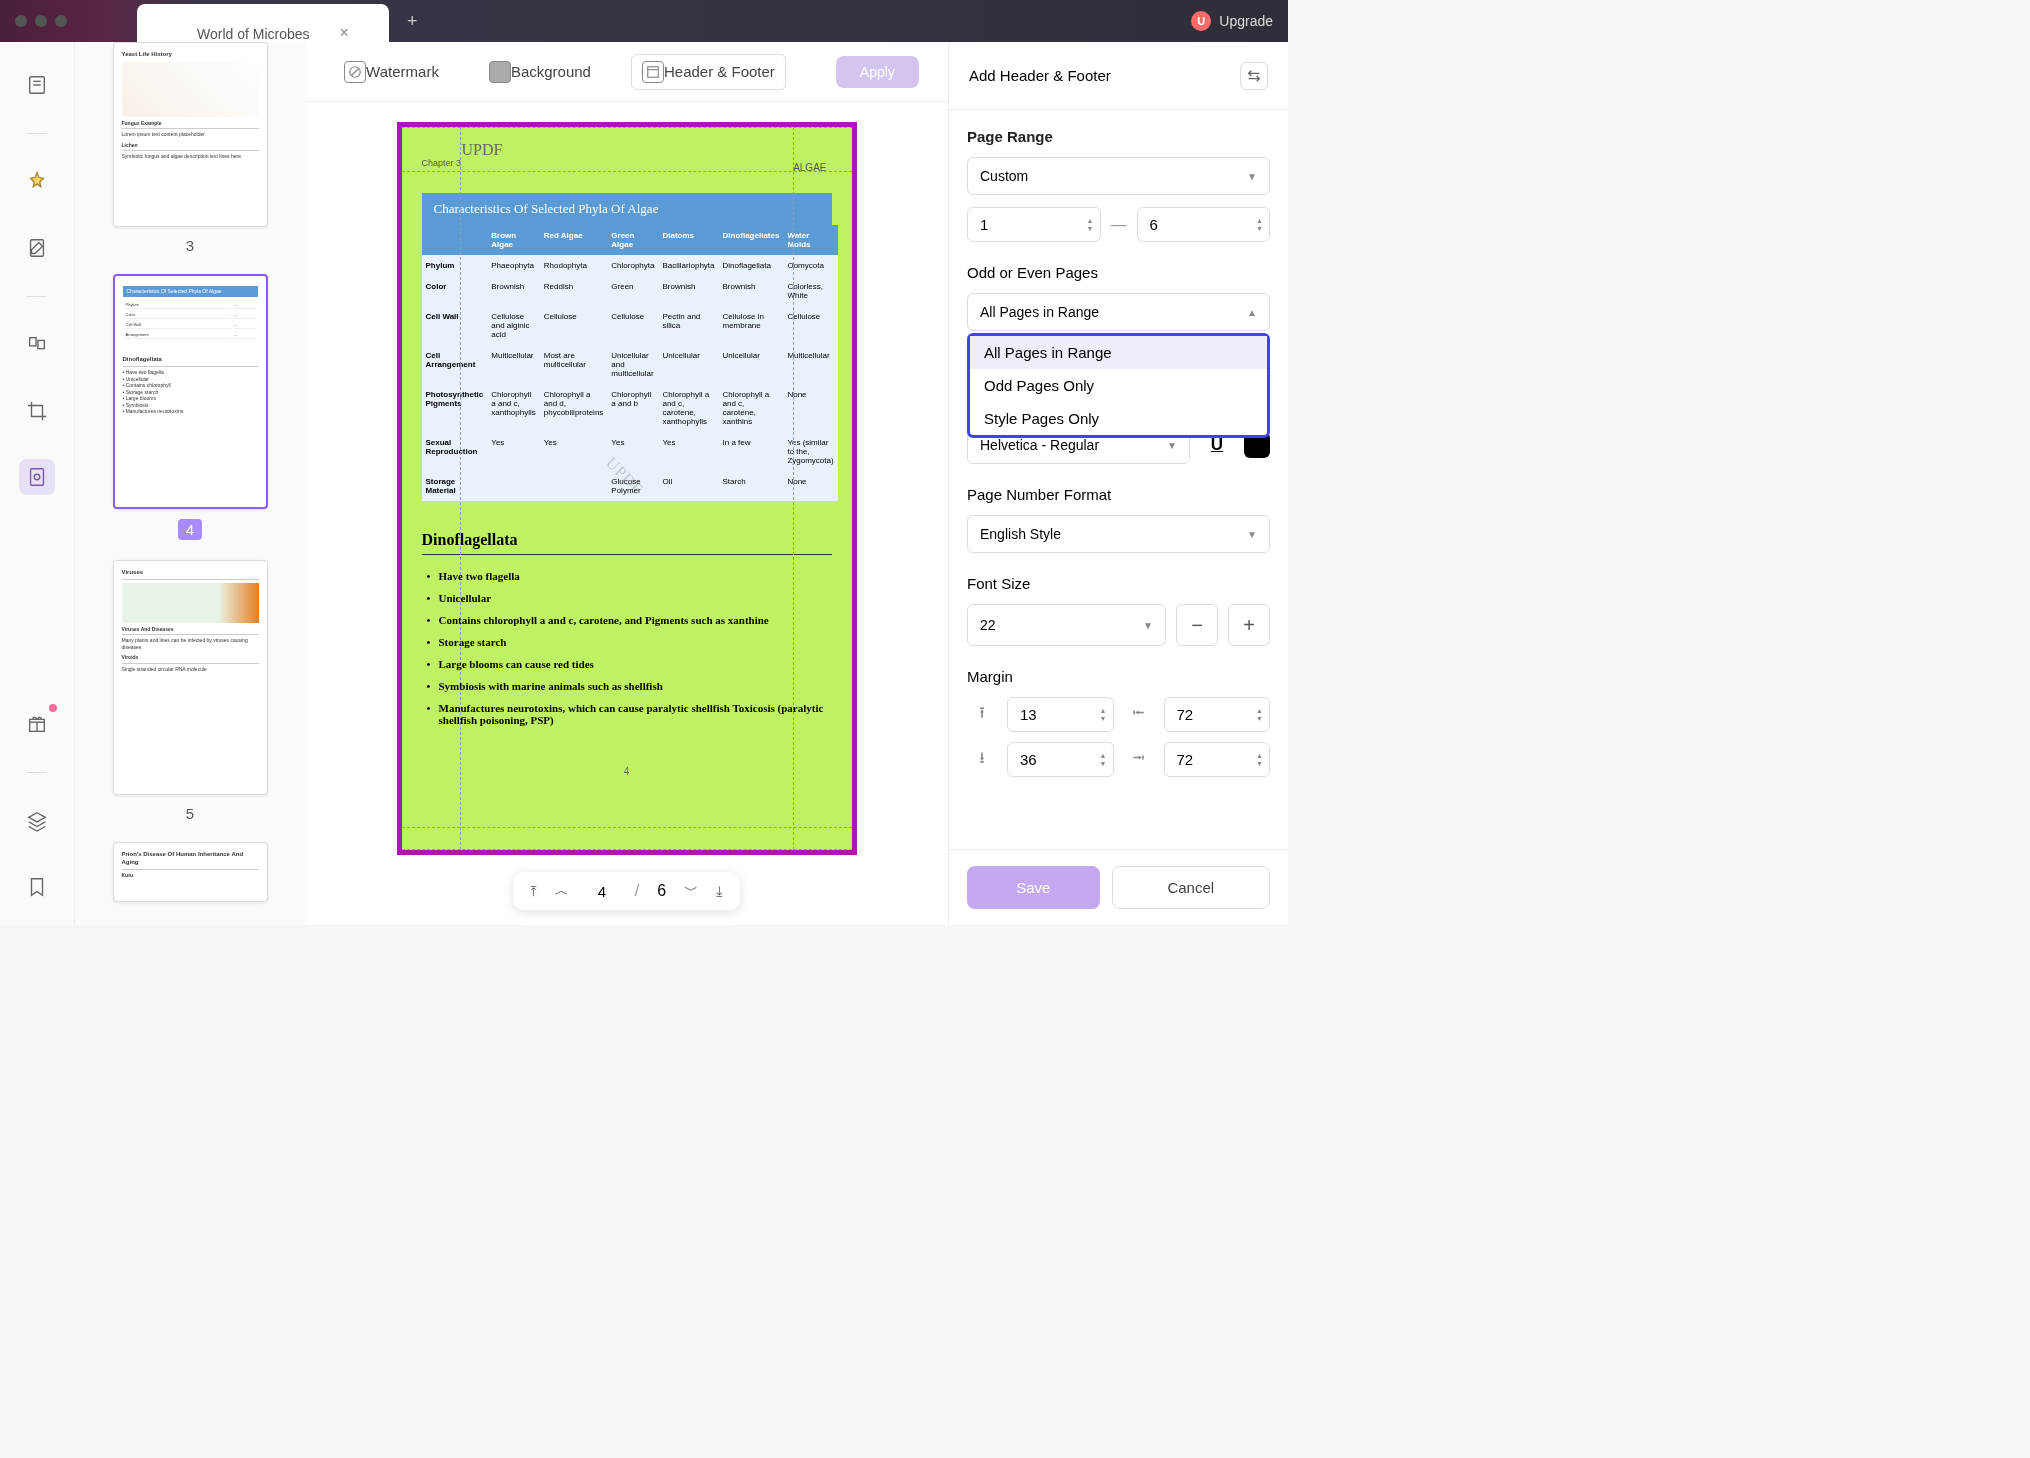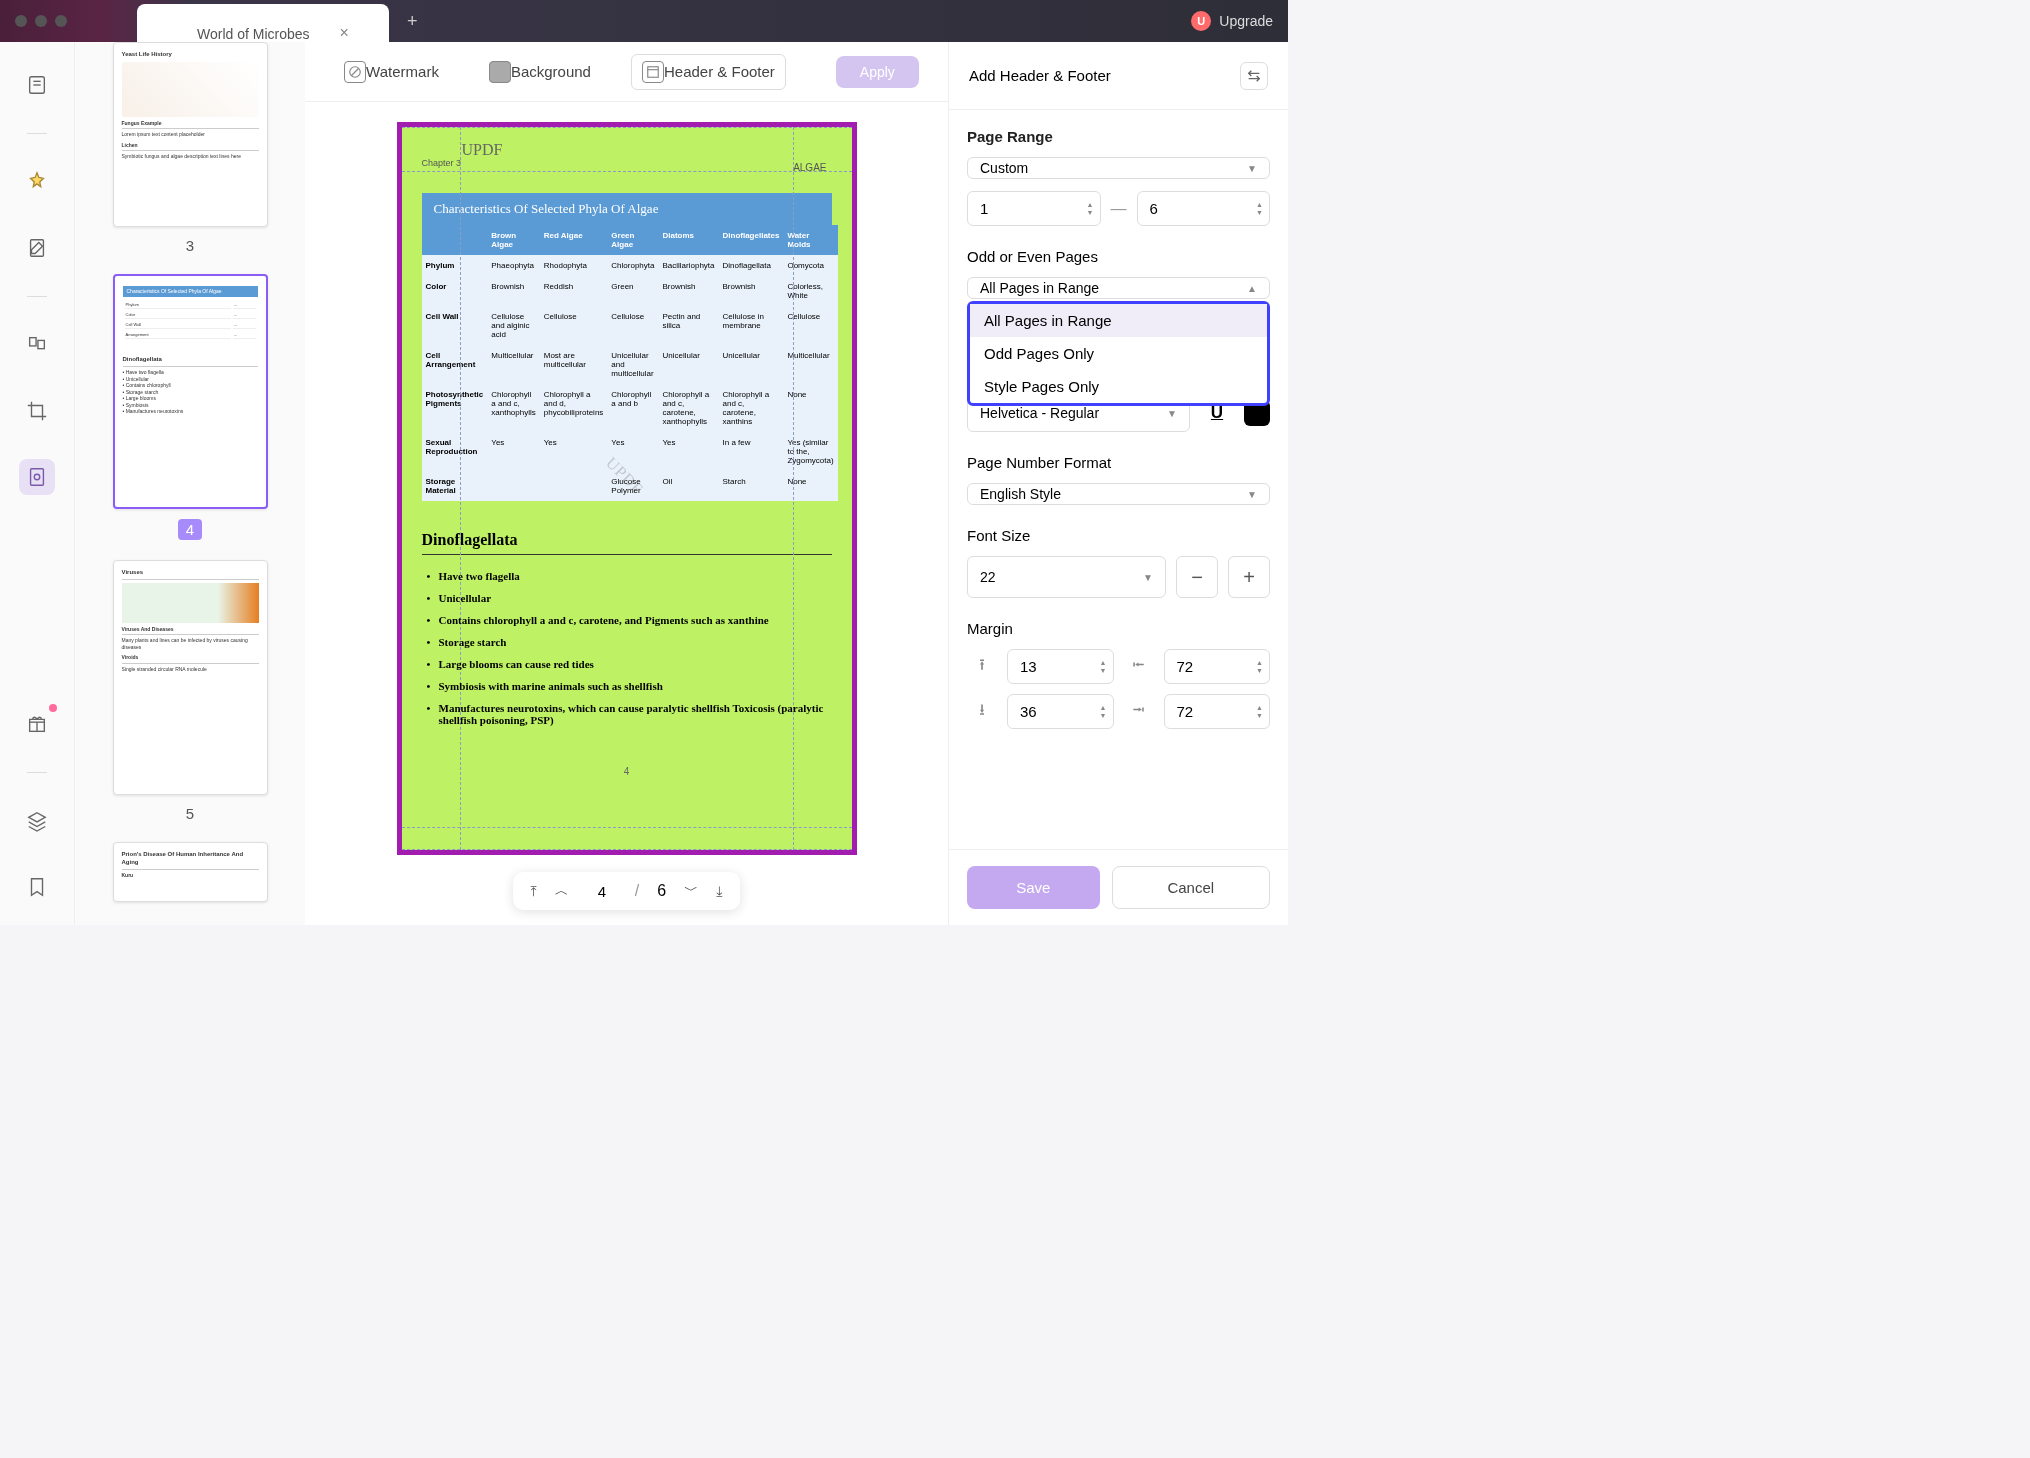--- a/index.html
+++ b/index.html
@@ -64,21 +64,21 @@
 .pager { position:absolute; bottom:15px; left:50%; transform:translateX(-50%); background:#fff; border-radius:10px; box-shadow:0 2px 12px rgba(0,0,0,0.12); padding:10px 18px; display:flex; align-items:center; gap:18px;}
 .pager-btn{color:#555;font-size:14px;cursor:pointer;}
 .pager-input{width:30px;text-align:center;font-size:15px;border:none;}
 .pager-sep{color:#999;}
 
 .right-panel { width: 340px; border-left:1px solid #eee; display:flex; flex-direction:column;}
 .rp-header { height:68px; display:flex; align-items:center; justify-content:space-between; padding:0 20px; border-bottom:1px solid #eee; font-size:15px; font-weight:500;}
 .rp-swap-icon{width:28px;height:28px;border:1px solid #ddd;border-radius:6px;display:flex;align-items:center;justify-content:center;}
 .rp-body { padding: 18px; overflow-y:auto; flex:1;}
 .rp-section-title{font-size:15px;font-weight:600;color:#222;margin-bottom:12px;}
-.rp-select{width:100%;padding:2px 12px;border:1px solid #ddd;border-radius:6px;font-size:14px;background:#fff;display:flex;justify-content:space-between;align-items:center;}
+.rp-select{width:100%;padding:10px 12px;border:1px solid #ddd;border-radius:6px;font-size:14px;background:#fff;display:flex;justify-content:space-between;align-items:center;}
 .rp-range-row{display:flex;align-items:center;gap:10px;margin-top:12px;}
 .rp-spin{flex:1;display:flex;border:1px solid #ddd;border-radius:6px;padding:8px 6px 8px 12px;align-items:center;}
 .rp-spin input{border:none;width:100%;font-size:15px;}
 .rp-spin-arrows{display:flex;flex-direction:column;font-size:7px;color:#888;line-height:1;gap:1px;}
 .rp-subtitle{font-size:15px;font-weight:500;margin-top:22px;margin-bottom:12px;}
 .dropdown-overlay{position:relative;}
 .dropdown-list{position:absolute;top:100%;left:0;right:0;background:#fff;border:3px solid #4040ff;border-radius:6px;z-index:10;margin-top:2px;}
 .dropdown-item{padding:8px 14px;font-size:15px;cursor:pointer;}
 .dropdown-item.highlighted{background:#f0ecf8;}
 .font-row{display:flex;align-items:center;gap:10px;margin-top:95px;}

